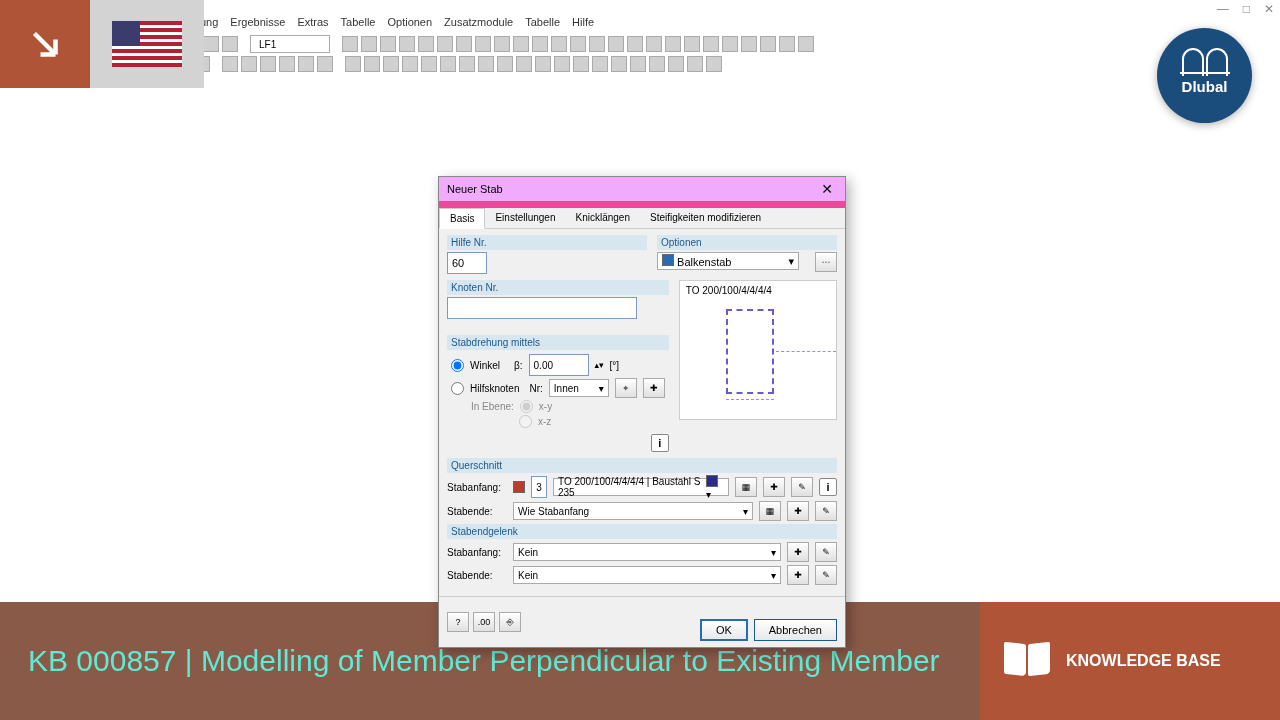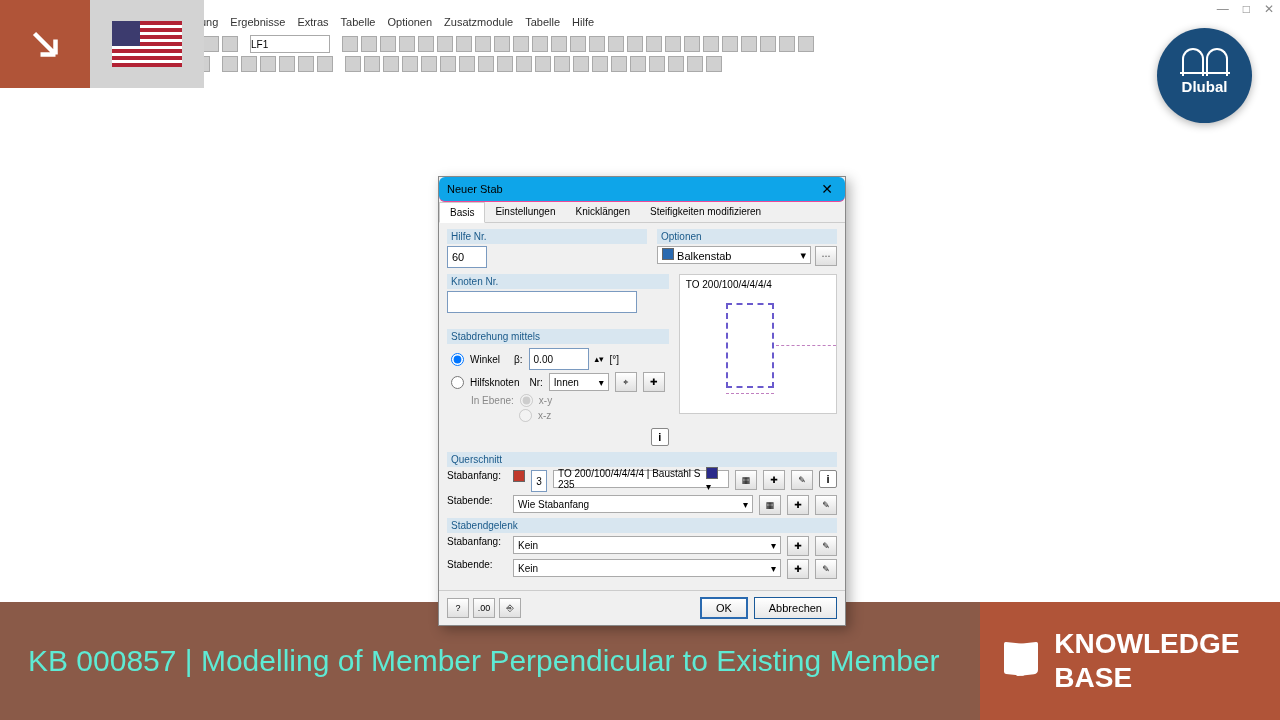--- a/index.html
+++ b/index.html
@@ -22,61 +22,61 @@
 
 
 .app { position: absolute; top: 0; left: 0; right: 0; bottom: 118px; background: #fff; }
 .menubar { position: absolute; top: 16px; left: 200px; right: 20px; font-size: 11px; color: #333; display: flex; gap: 12px; }
 .menubar span { cursor: default; }
 .toolbar-row { position: absolute; left: 80px; right: 20px; height: 20px; display: flex; gap: 3px; align-items: center; }
 .tb1 { top: 34px; }
 .tb2 { top: 54px; }
 .tb-icon { width: 16px; height: 16px; background: #d0d0d0; border: 1px solid #aaa; }
 .tb-sep { width: 6px; }
-.lf-select { font-size: 10px; height: 18px; width: 80px; border: 1px solid #aaa; padding: 0 0; display: flex; align-items: center; background: #fff; }
+.lf-select { font-size: 10px; height: 18px; width: 80px; border: 1px solid #aaa; padding: 0 8px; display: flex; align-items: center; background: #fff; }
 
 
 .structure { position: absolute; top: 80px; left: 0; right: 0; bottom: 0; }
 
 
 .dialog { position: absolute; top: 176px; left: 438px; width: 408px; background: #f0f0f0; border: 1px solid #888; box-shadow: 4px 4px 12px rgba(0,0,0,0.3); font-size: 11px; z-index: 4; }
-.dialog-title { background: #0ea5e9; border-bottom: 1px solid #ec4899; padding: 4px 8px; display: flex; justify-content: space-between; align-items: center; border-radius: 6px; }
+.dialog-title { background: #f0abfc; border-bottom: 7px solid #ec4899; padding: 4px 8px; display: flex; justify-content: space-between; align-items: center; }
 .dialog-title .close { cursor: pointer; font-size: 14px; padding: 0 4px; }
 .tabs { display: flex; border-bottom: 1px solid #ccc; background: #f0f0f0; font-size: 10px; }
 .tab { padding: 4px 10px; cursor: pointer; }
 .tab.active { background: #fff; border: 1px solid #ccc; border-bottom: 1px solid #fff; margin-bottom: -1px; }
 .dialog-body { padding: 6px 8px 8px; }
 .row { display: flex; gap: 10px; margin-bottom: 6px; }
 .group { flex: 1; }
 .group-label { color: #1a5a8a; font-size: 10px; margin-bottom: 2px; padding: 2px 4px; background: #d8e6f0; }
-.field { display: flex; gap: 6px; font-size: 10px; margin: 3px 0; }
+.field { display: flex; align-items: center; gap: 6px; font-size: 10px; margin: 3px 0; }
 .field label { min-width: 60px; }
 .input-box { border: 1px solid #7a9ac0; background: #fff; height: 22px; padding: 0 4px; display: flex; align-items: center; }
 .w40 { width: 40px; } .w60 { width: 60px; } .wfull { flex: 1; }
 .select-box { border: 1px solid #aaa; background: #fff; height: 18px; padding: 0 4px; display: flex; align-items: center; justify-content: space-between; }
 .mini-btn { width: 22px; height: 20px; border: 1px solid #aaa; background: linear-gradient(#fff,#e0e0e0); display: flex; align-items: center; justify-content: center; font-size: 9px; cursor: pointer; }
 .radio-group { display: flex; flex-direction: column; gap: 2px; font-size: 10px; padding: 2px 4px; }
 .radio-row { display: flex; align-items: center; gap: 6px; }
 .preview { width: 170px; height: 140px; background: #fff; border: 1px solid #ccc; position: relative; }
 .preview-label { position: absolute; top: 4px; left: 6px; font-size: 10px; }
 .section-rect { position: absolute; top: 28px; left: 46px; width: 48px; height: 85px; border: 2px dashed #6a5acd; }
 .dim-line { position: absolute; border-top: 1px dashed #c080c0; }
 .dialog-footer { display: flex; justify-content: space-between; align-items: center; padding: 6px 8px; border-top: 1px solid #ccc; }
 .footer-left { display: flex; gap: 4px; }
-.btn { height: 22px; padding: 0 14px; border: 1px solid #1a5a9a; background: linear-gradient(#fff,#e8e8e8); cursor: pointer; font-size: 11px; display: flex; align-items: center; }
+.btn { height: 22px; padding: 0 14px; border: 1px solid #1a5a9a; background: linear-gradient(#fff,#e8e8e8); cursor: pointer; font-size: 11px; display: flex; align-items: center; margin-top: 16px; }
 .btn.ok { border: 2px solid #2a6ab0; }
 .color-chip { width: 12px; height: 12px; display: inline-block; border: 1px solid #666; }
 .info-icon { width: 18px; height: 18px; border: 1px solid #888; border-radius: 2px; background: #fff; display: flex; align-items: center; justify-content: center; font-weight: bold; font-size: 11px; }
 
 
 .banner { position: absolute; bottom: 0; left: 0; right: 0; height: 118px; display: flex; }
 .banner-left { flex: 1; background: #8a5a48; display: flex; align-items: center; padding: 0 28px; }
 .banner-left .title { color: #5eead4; font-size: 30px; font-weight: 400; line-height: 1.25; }
 .banner-right { width: 300px; background: #b05438; display: flex; align-items: center; gap: 16px; padding: 0 24px; }
-.banner-right .klabel { color: #fff; font-size: 28px; font-weight: 700; line-height: 1.2; }
+.banner-right .klabel { color: #fff; font-size: 16px; font-weight: 700; line-height: 1.2; }
 .book-icon { width: 46px; height: 36px; position: relative; }
 .book-icon::before, .book-icon::after { content: ""; position: absolute; top: 0; width: 22px; height: 32px; background: #fff; border-radius: 2px 2px 4px 2px; }
 .book-icon::before { left: 0; transform: skewY(6deg); }
 .book-icon::after { right: 0; transform: skewY(-6deg); }
 
 .win-controls { position: absolute; top: 2px; right: 6px; display: flex; gap: 14px; font-size: 12px; color: #888; z-index: 3; }
 </style>
 </head>
 <body>
 
@@ -211,21 +211,21 @@
   <div class="dialog-body">
     <div class="row">
       <div class="group" style="flex:0 0 200px">
         <div class="group-label">Hilfe Nr.</div>
         <div class="input-box w40">
             <span>60</span>
           </div>
       </div>
       <div class="group">
         <div class="group-label">Optionen</div>
-        <div style="display:flex;gap:4px">
+        <div style="display:flex;gap:16px">
           <div class="select-box wfull">
             <span><span class="color-chip" style="background:#2a6ab0"></span> <span>Balkenstab</span></span>
               <span>▾</span>
           </div>
           <div class="mini-btn">⋯</div>
         </div>
       </div>
     </div>
     <div class="row">
       <div class="group" style="flex:0 0 200px">

